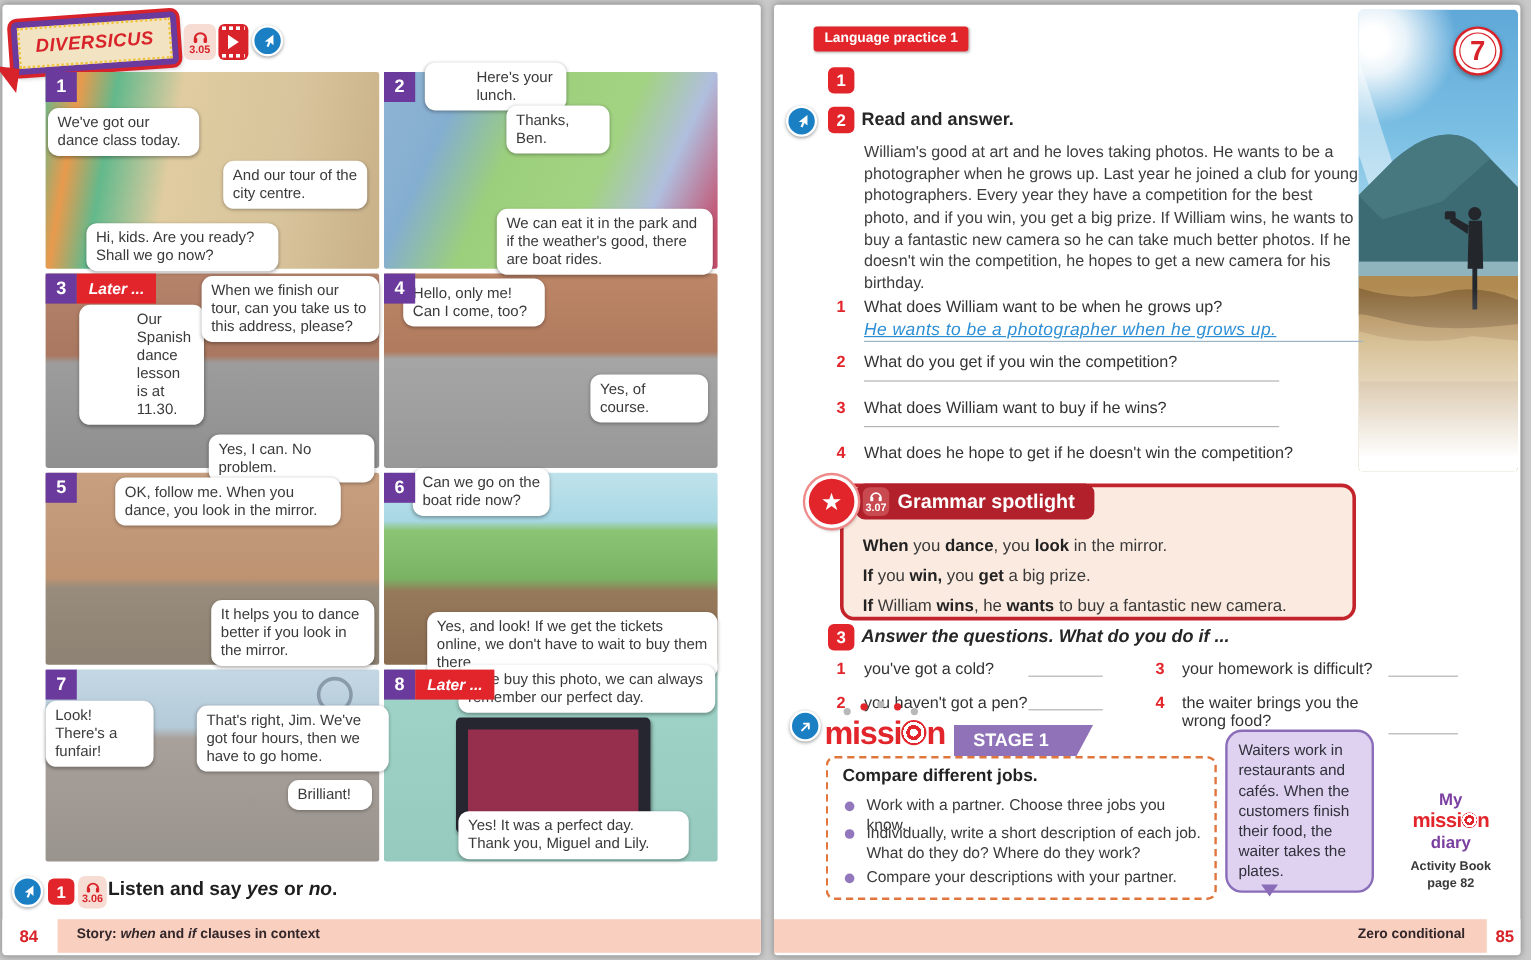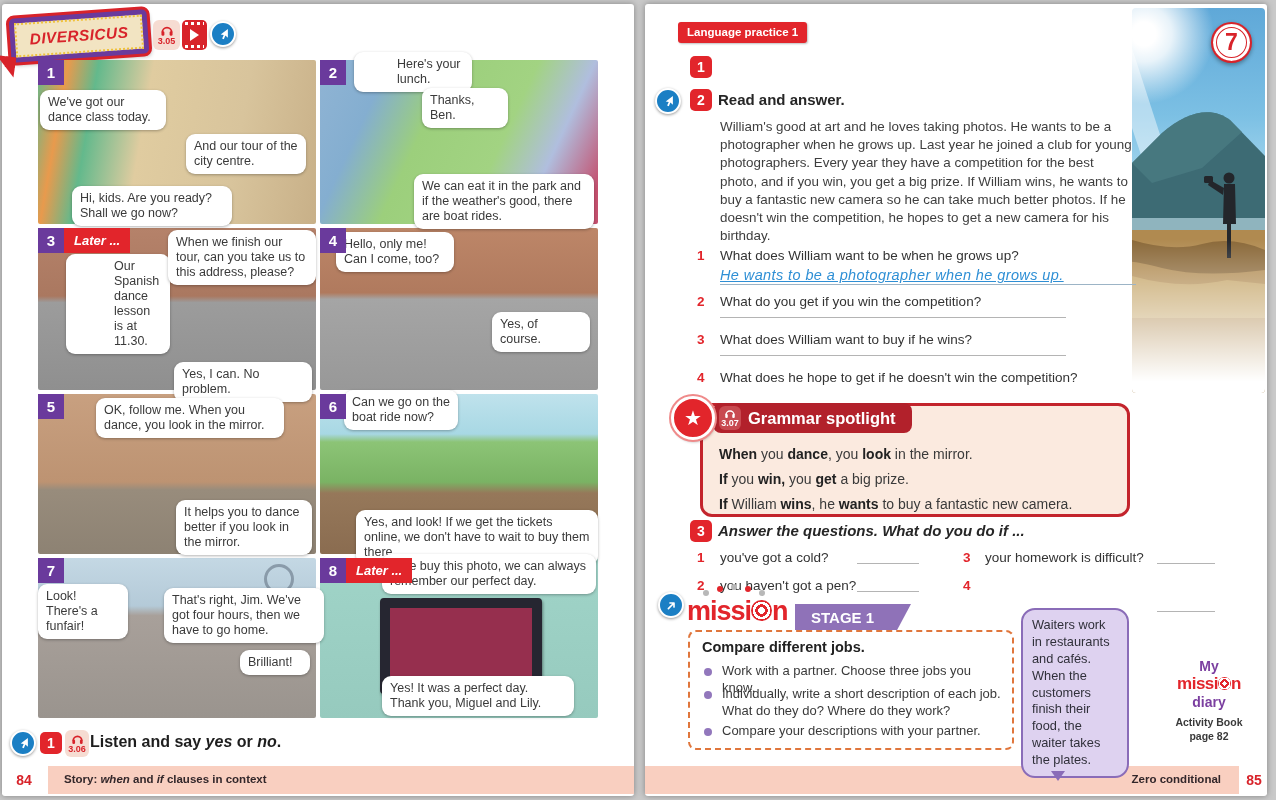--- a/index.html
+++ b/index.html
@@ -102,21 +102,21 @@
             background:radial-gradient(circle,#fff 0 22%,#e2252b 22% 42%,#fff 42% 60%,#e2252b 60% 80%,#f0c040 80%); }
   .m-dots { position:absolute; left:58px; top:586px; width:6px; height:6px; border-radius:50%; background:#b8b8b8;
             box-shadow:14px -4px 0 #e2252b,28px -6px 0 #b8b8b8,42px -4px 0 #e2252b,56px 0 0 #b8b8b8; z-index:2; }
   .stage { position:absolute; left:150px; top:600px; width:116px; height:26px; background:#8f72b8; color:#fff;
             font-weight:bold; font-size:15px; display:flex; align-items:center; padding-left:16px;
             clip-path:polygon(0 0,100% 0,88% 100%,0 100%); }
   .mission-box { position:absolute; left:43px; top:626px; width:326px; height:120px; border:2px dashed #e0763c; border-radius:8px; background:#fff; }
   .mission-box h3 { position:absolute; left:12px; top:7px; font-size:14.5px; color:#222; }
   .bullet { position:absolute; left:14px; width:8px; height:8px; border-radius:50%; background:#9277bc; }
   .btext { position:absolute; left:32px; width:282px; font-size:13px; line-height:1.3; color:#3a3a3a; }
-  .pbubble { position:absolute; left:376px; top:604px; width:108px; background:#ded2f0; border:2px solid #8a6cb8;
+  .pbubble { position:absolute; left:376px; top:604px; width:124px; background:#ded2f0; border:2px solid #8a6cb8;
             border-radius:14px; padding:7px 9px; font-size:12.8px; line-height:1.32; color:#30303a; z-index:2; }
   .pbubble:after { content:""; position:absolute; left:28px; bottom:-12px; border:7px solid transparent;
             border-top:10px solid #8a6cb8; }
   .diary { position:absolute; left:512px; top:654px; width:104px; text-align:center; }
   .diary .d1 { color:#7b3fa0; font-weight:bold; font-size:14px; }
   .diary .d2 { color:#e2252b; font-weight:bold; font-size:17px; letter-spacing:-.5px; }
   .diary .d2 .o { display:inline-block; width:13px; height:13px; border-radius:50%; vertical-align:-1px;
             background:radial-gradient(circle,#fff 0 22%,#e2252b 22% 45%,#fff 45% 65%,#e2252b 65%); }
   .diary .d3 { color:#7b3fa0; font-weight:bold; font-size:14px; }
   .diary .ref { font-size:10.5px; font-weight:bold; color:#3a3a3a; margin-top:6px; line-height:1.3; }
@@ -319,20 +319,21 @@
 
   <div class="qnum" style="left:52px;top:574px;">2</div>
   <div class="qtext" style="left:75px;top:574px;text-align:right;">you haven't got a pen?</div>
   <div class="blank" style="left:212px;top:576px;width:62px;height:12px;"></div>
 
   <div class="qnum" style="left:318px;top:546px;">3</div>
   <div class="qtext" style="left:340px;top:546px;">your homework is difficult?</div>
   <div class="blank" style="left:512px;top:548px;width:58px;height:12px;"></div>
 
   <div class="qnum" style="left:318px;top:574px;">4</div>
+  <div class="qtext" style="left:340px;top:574px;width:158px;">the waiter brings you the wrong food?</div>
   <div class="blank" style="left:512px;top:596px;width:58px;height:12px;"></div>
 
   <div class="cursor-btn m-arrow">
     <svg width="15" height="15" viewBox="0 0 24 24">
         <path d="M7 17 L16 8 M16 8 L9.5 8 M16 8 L16 14.5" stroke="#fff" stroke-width="2.6" fill="none" stroke-linecap="round"></path>
       </svg>
   </div>
   <div class="m-dots"></div>
   <div class="mission-logo"><span>missi</span><span class="o"></span><span>n</span></div>
   <div class="stage">STAGE 1</div>

